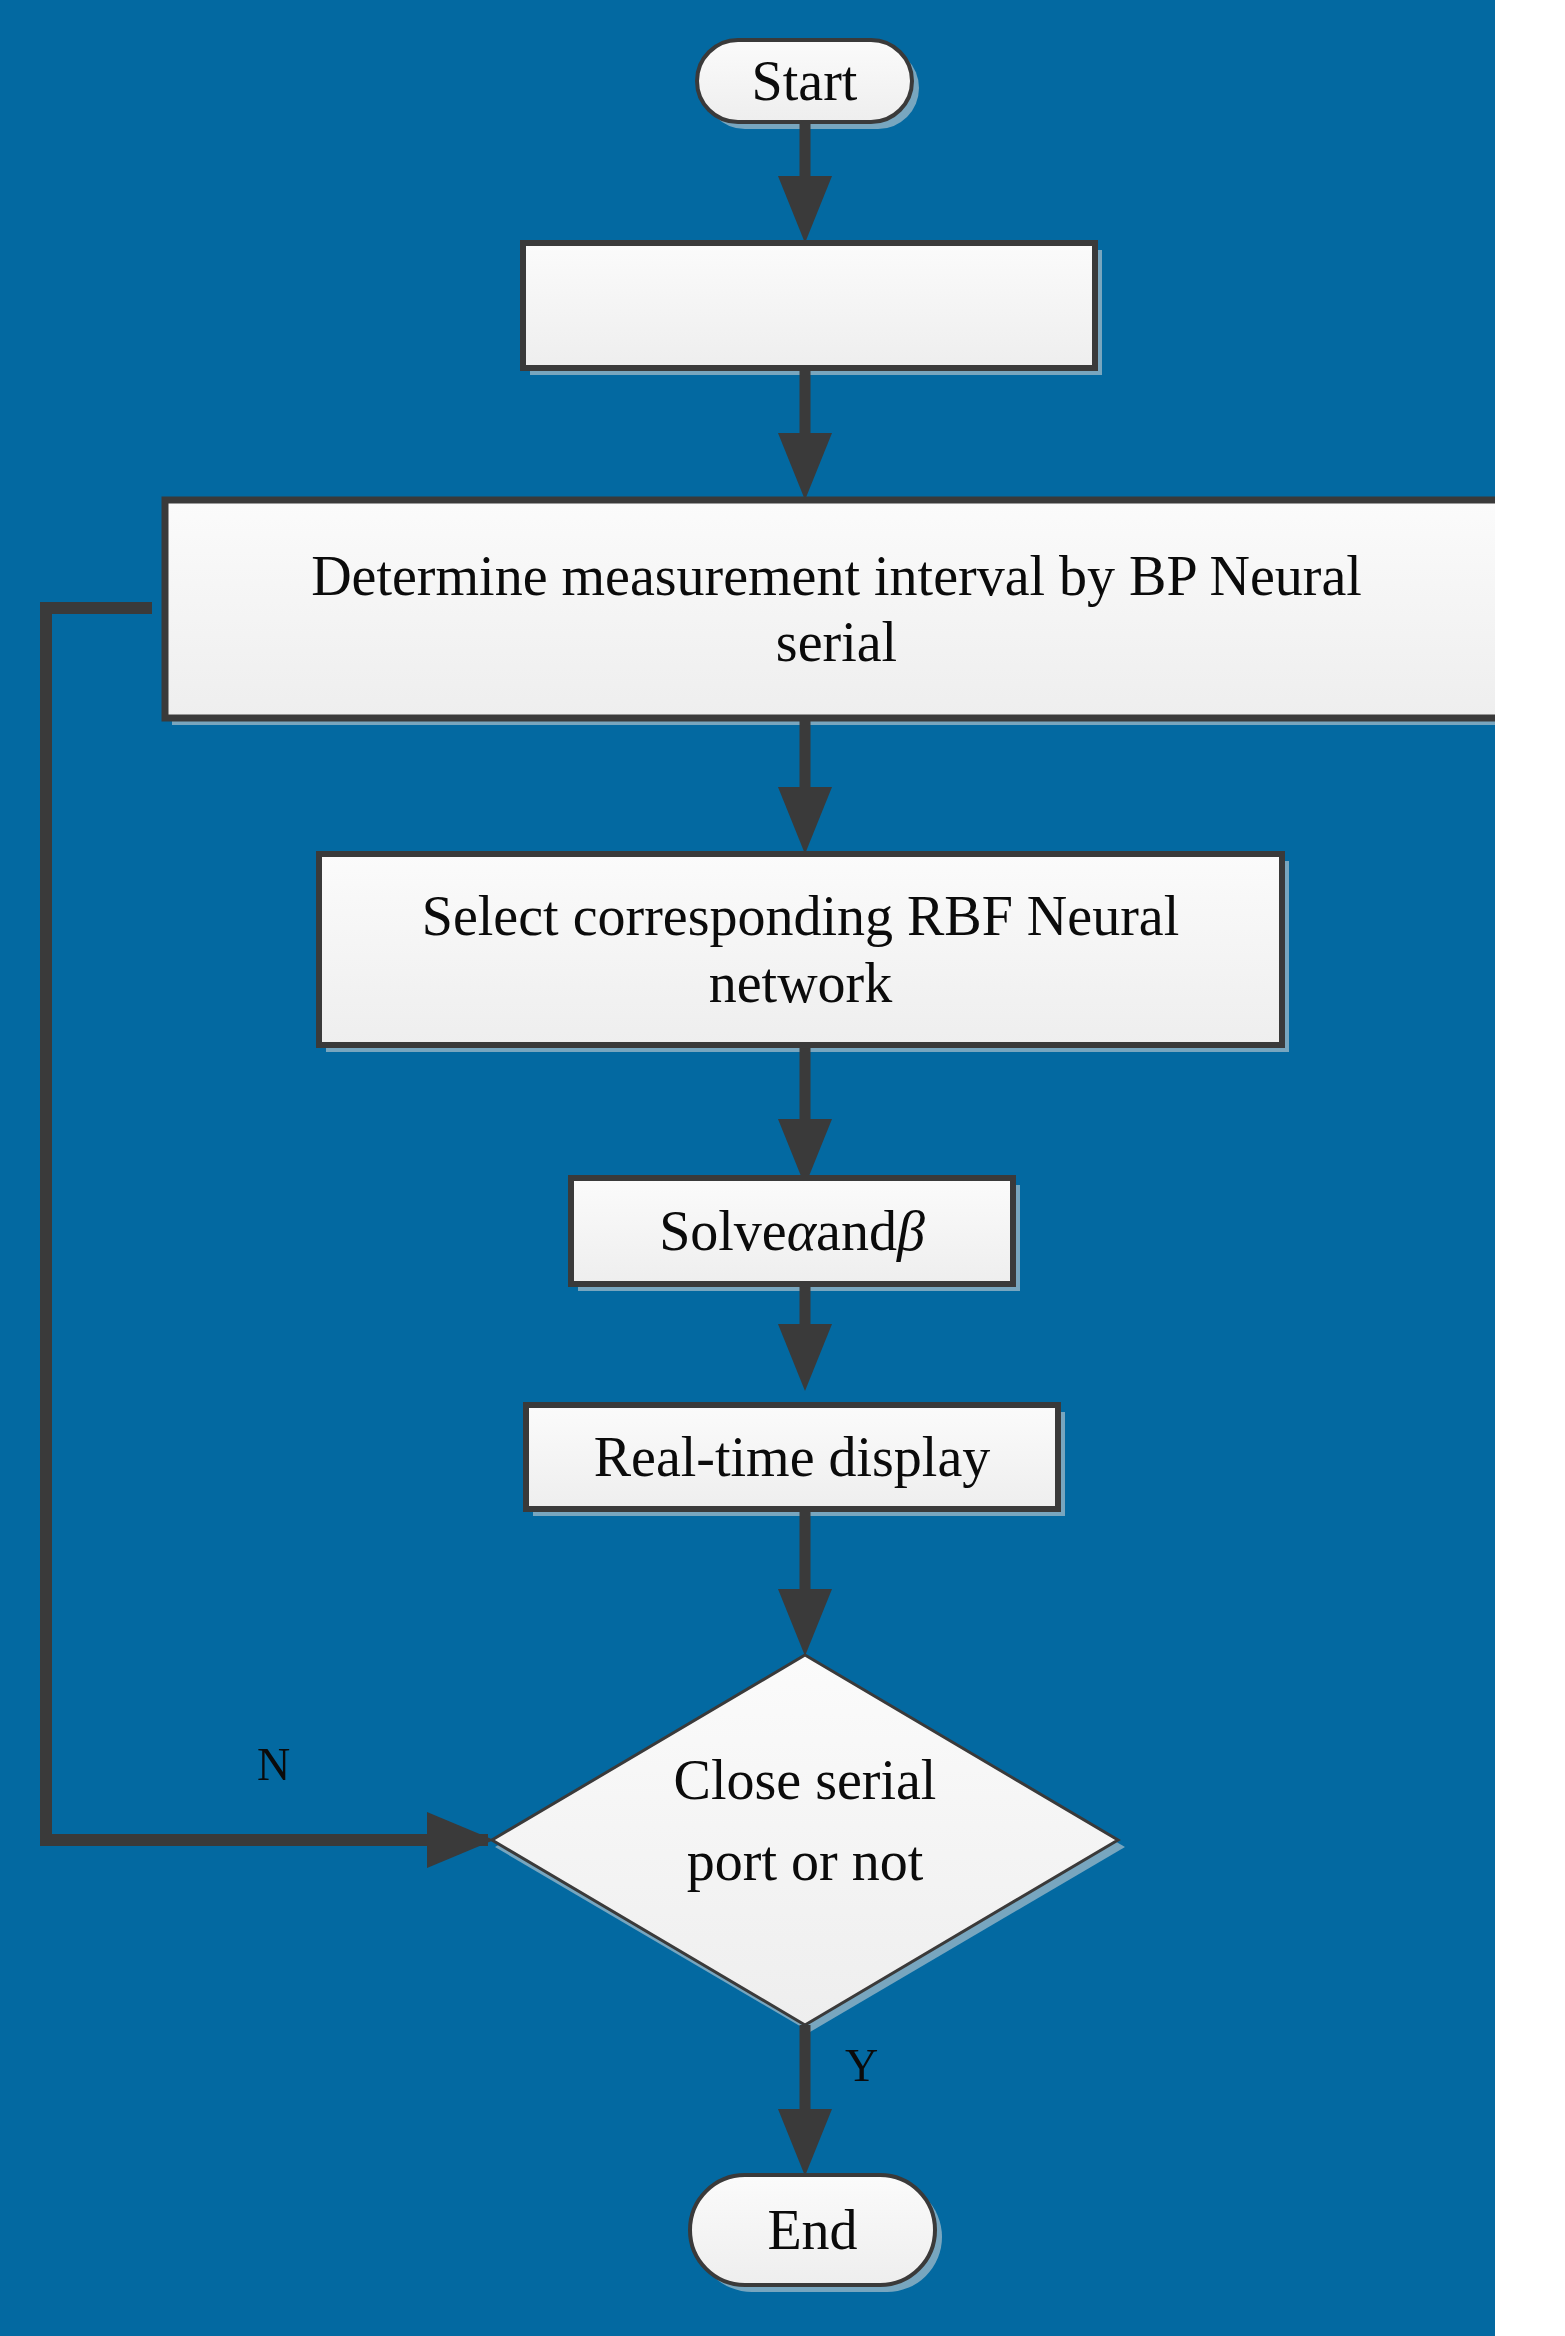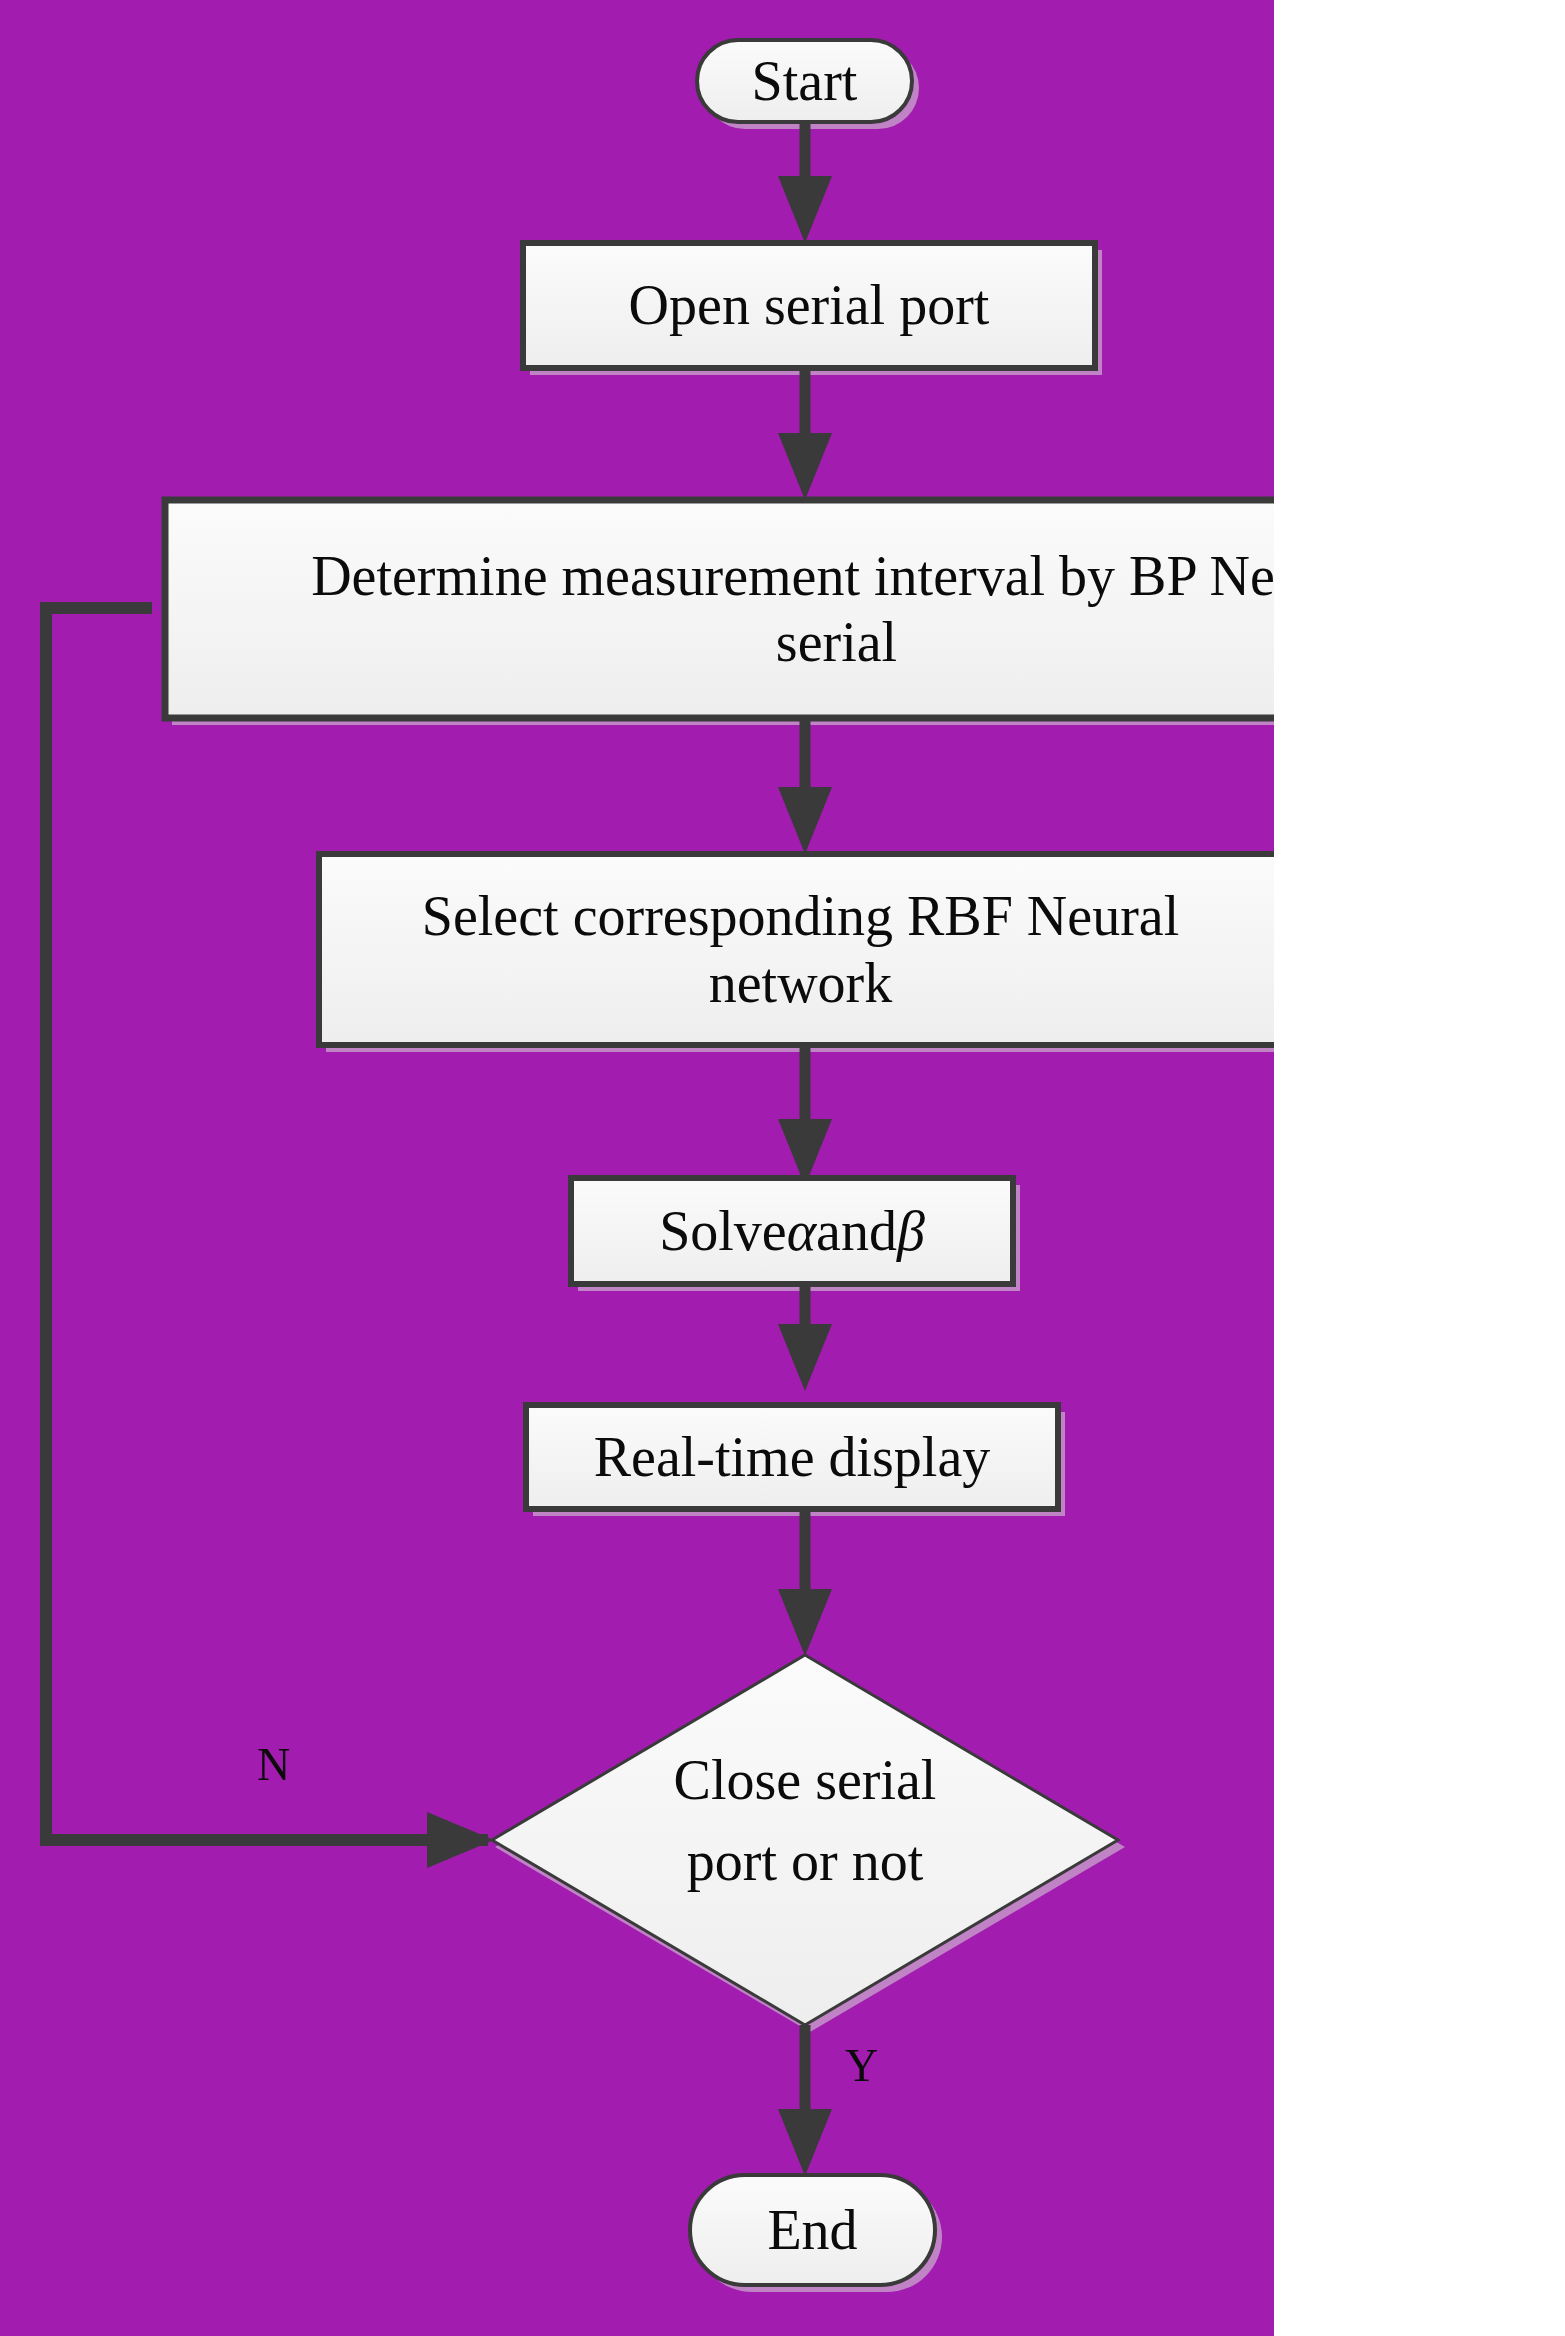--- a/index.html
+++ b/index.html
@@ -5,23 +5,23 @@
   html, body {
     margin: 0;
     padding: 0;
     background: #ffffff;
   }
   body {
     font-family: "Liberation Serif", "DejaVu Serif", serif;
   }
   #canvas {
     position: relative;
-    width: 1274px;
+    width: 1495px;
     height: 2336px;
-    background: #a21caf;
+    background: #0369a1;
     overflow: hidden;
   }
   #flow-svg {
     position: absolute;
     left: 0;
     top: 0;
     width: 1565px;
     height: 2336px;
   }
   .node-label {
@@ -119,21 +119,20 @@
       <rect x="526" y="1405" width="532" height="104" fill="url(#boxfill)" stroke="#3a3a3a" stroke-width="6"></rect>
 
       <polygon points="805,1655 1118,1840 805,2025 492,1840" fill="url(#boxfill)" stroke="#3a3a3a" stroke-width="3"></polygon>
 
       <rect x="690" y="2175" width="245" height="110" rx="55" ry="55" fill="url(#boxfill)" stroke="#3a3a3a" stroke-width="4"></rect>
     </g>
   </svg>
 
   <div class="node-label" style="left:697px; top:40px; width:215px; height:82px; font-size:56px;">Start</div>
 
-  <div class="node-label" style="left:523px; top:243px; width:572px; height:125px; font-size:56px;">Open serial port</div>
 
   <div class="node-label" style="left:180px; top:500px; width:1313px; height:218px; font-size:56px;">Determine measurement interval by BP Neural
 serial</div>
 
   <div class="node-label" style="left:330px; top:854px; width:941px; height:191px; font-size:56px;">Select corresponding RBF Neural
 network</div>
 
   <div class="node-label" style="left:571px; top:1178px; width:442px; height:106px; font-size:56px;text-align:center;">
     <span>Solve </span><span class="greek">α</span><span> and </span><span class="greek">β</span>
   </div>

